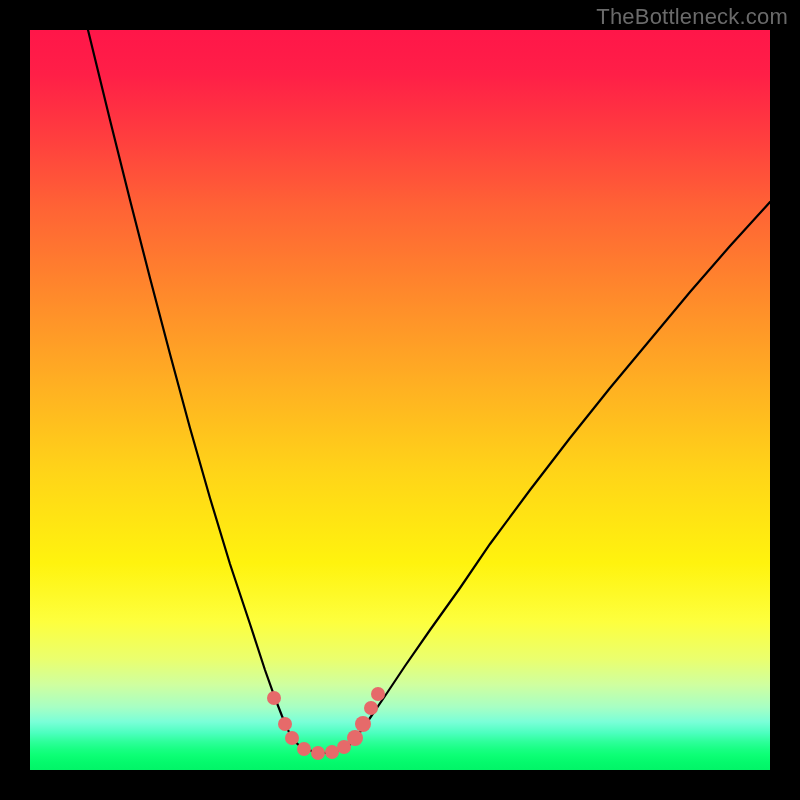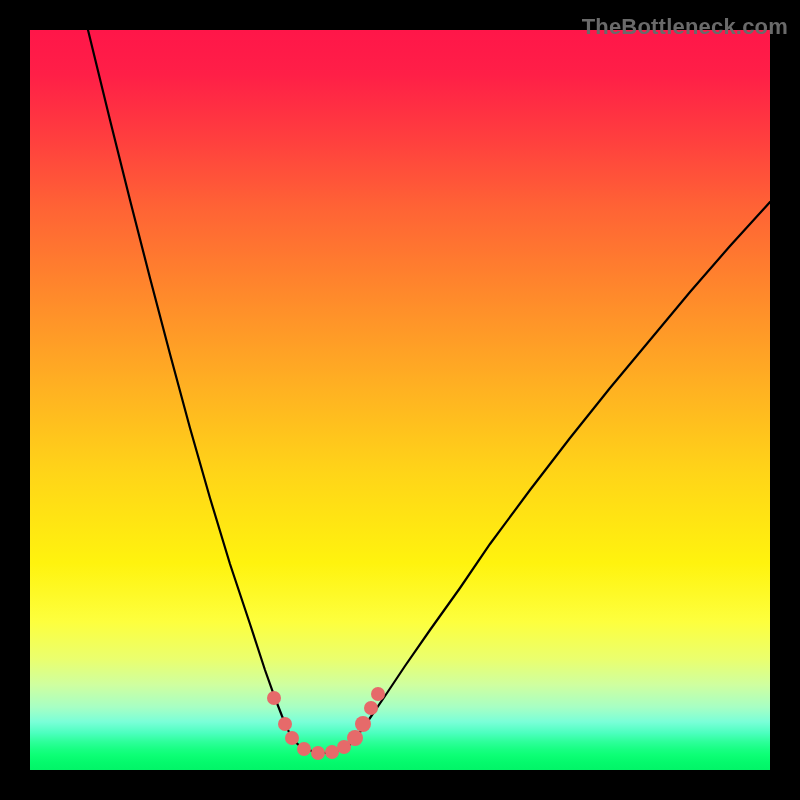--- a/index.html
+++ b/index.html
@@ -12,25 +12,25 @@
     font-family: Arial, Helvetica, sans-serif;
   }
   .outer {
     position: relative;
     width: 800px;
     height: 800px;
     background: #000;
   }
   .watermark {
     position: absolute;
-    top: 14px;
+    top: 4px;
     right: 12px;
     color: #6a6a6a;
     font-size: 22px;
-    font-weight: 700;
+    font-weight: 400;
     letter-spacing: 0.2px;
     z-index: 10;
   }
   .plot-area {
     position: absolute;
     left: 30px;
     top: 30px;
     width: 740px;
     height: 740px;
     overflow: hidden;

